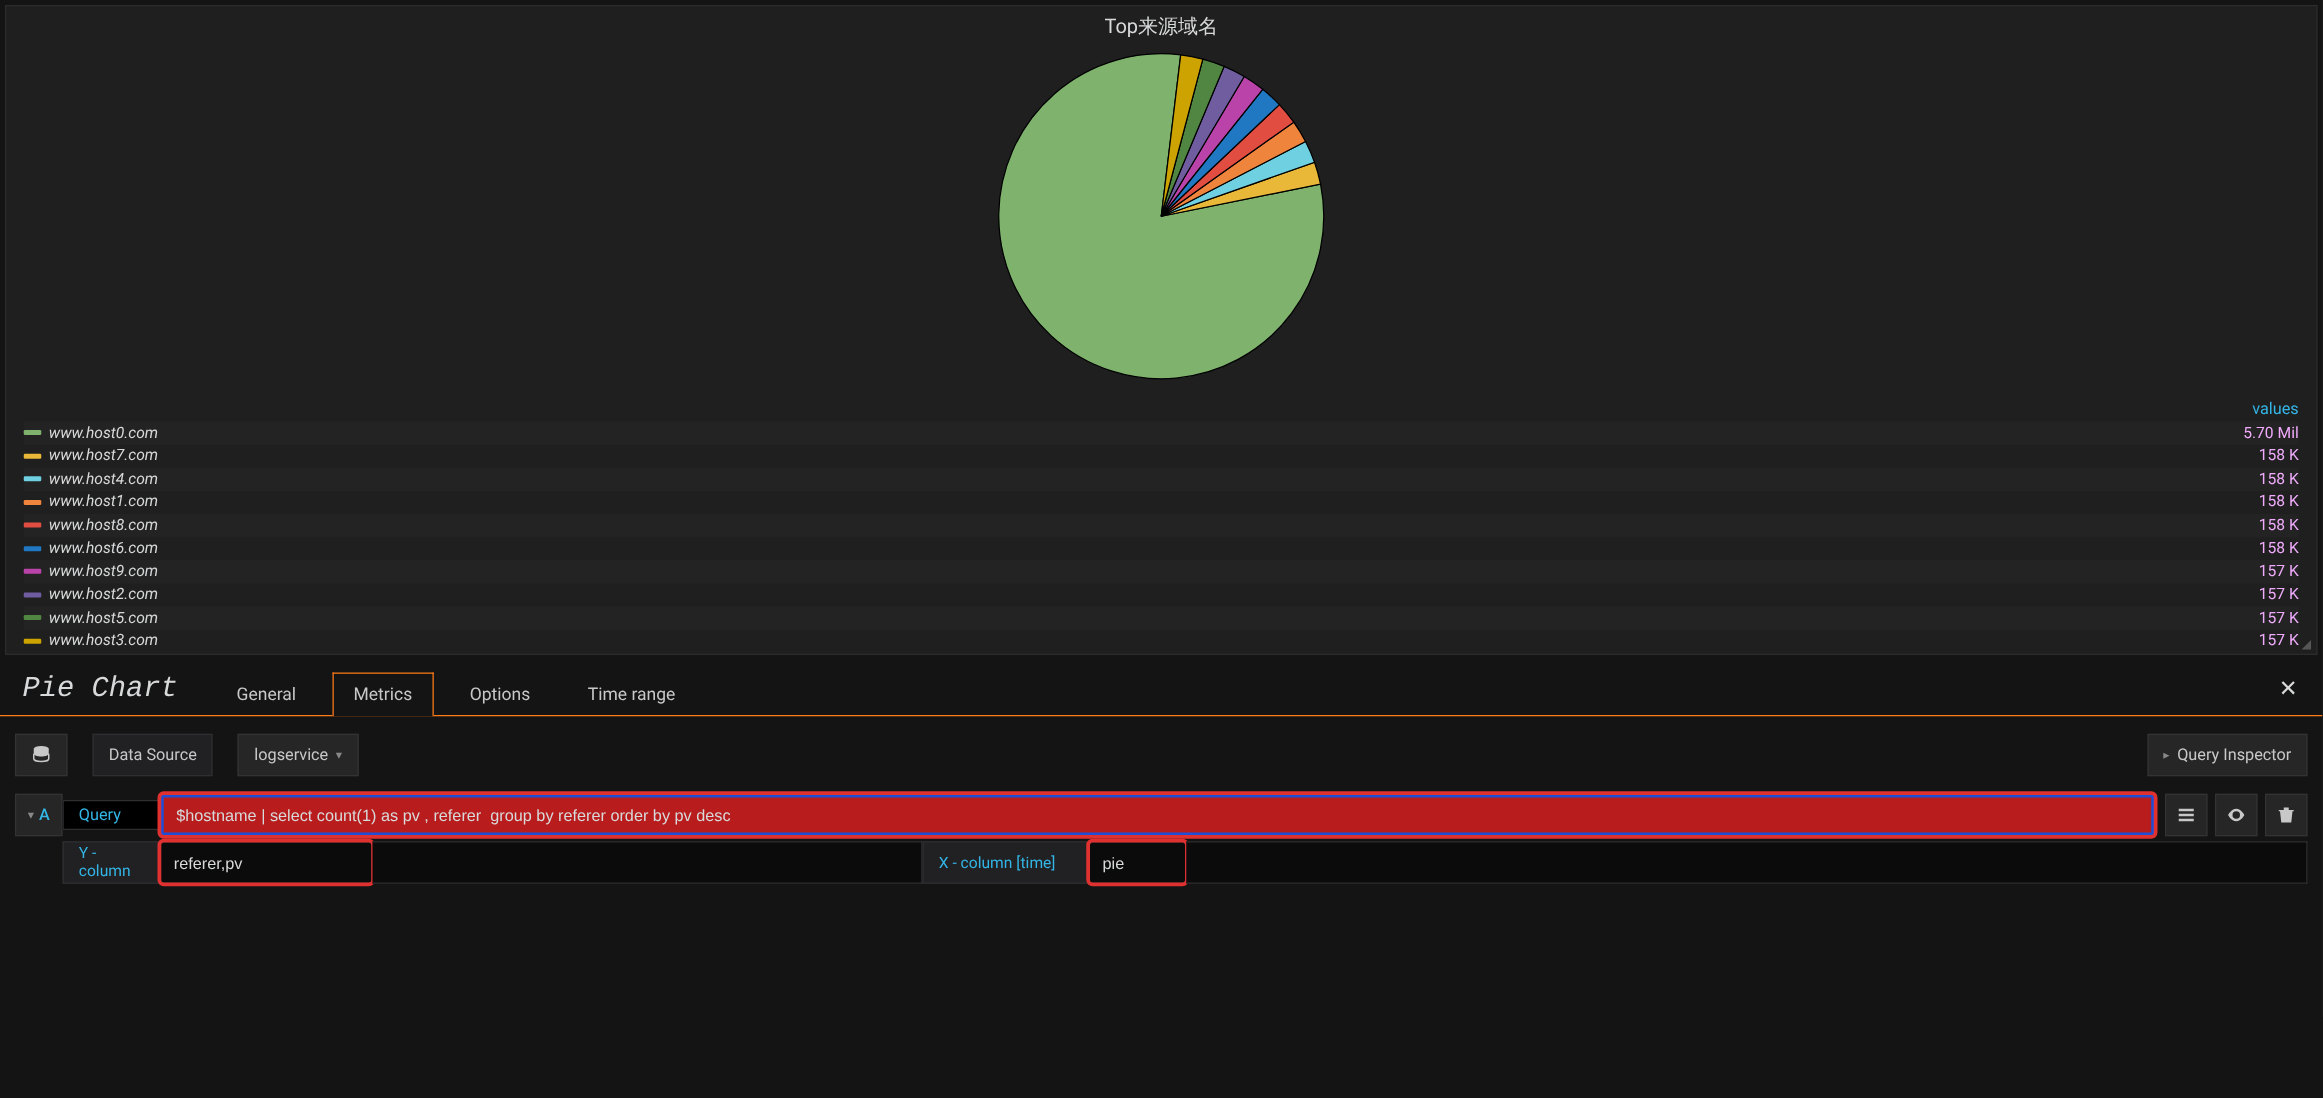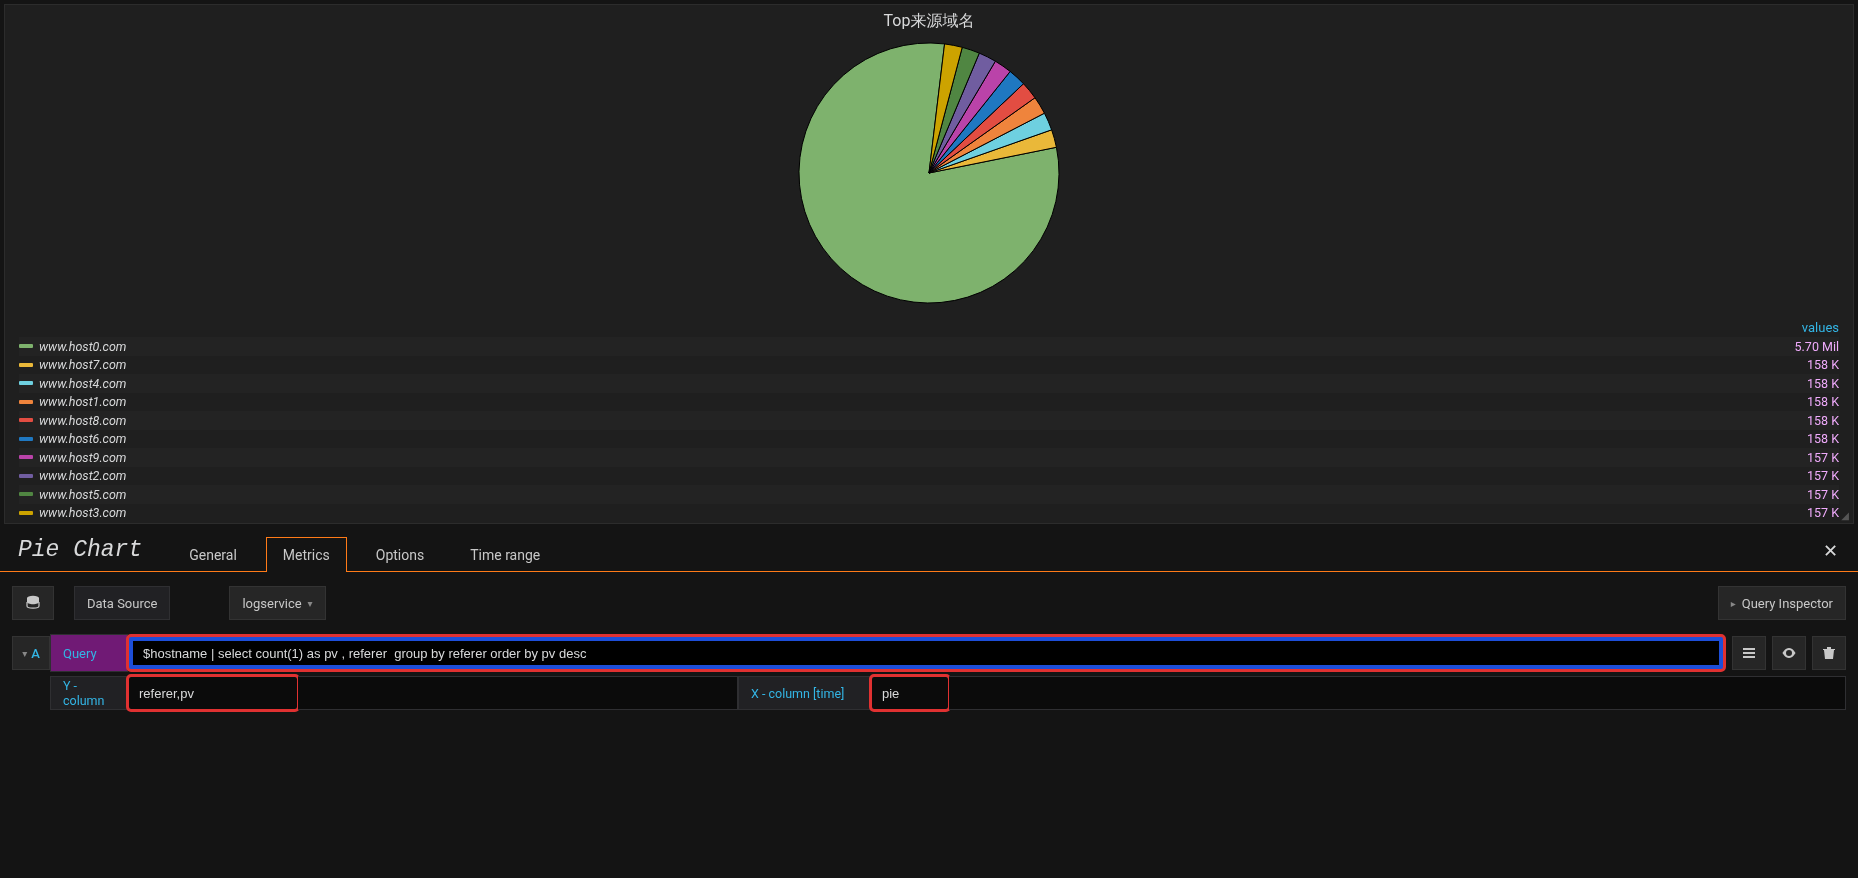--- a/index.html
+++ b/index.html
@@ -75,38 +75,38 @@
   .gf-label {
     background: #212124;
     border: 1px solid #2f2f32;
     color: #c8c8c8;
     height: 34px;
     display: inline-flex;
     align-items: center;
     padding: 0 12px;
     font-size: 13px;
   }
-  .gf-select { cursor: pointer; margin-left: 39px; }
+  .gf-select { cursor: pointer; }
   .caret { margin-left: 6px; font-size: 10px; color: #888; }
   .spacer { flex: 1; }
   .inspector { display: inline-flex; align-items: center; gap: 6px; }
 
   .query-row { display: flex; align-items: center; gap: 0; padding: 6px 12px 2px; }
   .q-toggle {
     background: #262626; border: 1px solid #333; height: 34px; width: 38px;
     display: inline-flex; align-items: center; justify-content: center; gap:4px; cursor: pointer;
   }
   .q-toggle .caret { margin:0; }
   .q-letter { color: #33b5e5; font-weight: 500; }
   .q-label {
-    background: #701a75; border: 1px solid #2f2f32; height: 38px;
+    background: #000000; border: 1px solid #2f2f32; height: 24px;
     display: inline-flex; align-items: center; padding: 0 12px; color: #33b5e5; width: 78px;
   }
   .q-input {
-    background: #000000; border: 5px solid #1d4ed8; height: 34px;
+    background: #b91c1c; border: 3px solid #1d4ed8; height: 34px;
     color: #d8d9da; padding: 0 10px; font-size: 13px; flex: 1; outline: none;
   }
   .q-actions { display: flex; gap: 6px; margin-left: 8px; }
   .q-icon-btn { background: #262626; border: 1px solid #333; height: 34px; width: 34px; display:inline-flex; align-items:center; justify-content:center; cursor:pointer; color:#c8c8c8; }
 
   .cols-row { display: flex; align-items: flex-start; gap: 0; padding: 2px 12px 10px 50px; }
   .col-label {
     background: #212124; border: 1px solid #2f2f32; height: 34px;
     display: inline-flex; align-items: center; padding: 0 12px; color: #33b5e5; width: 78px; font-size:12.5px;
   }

